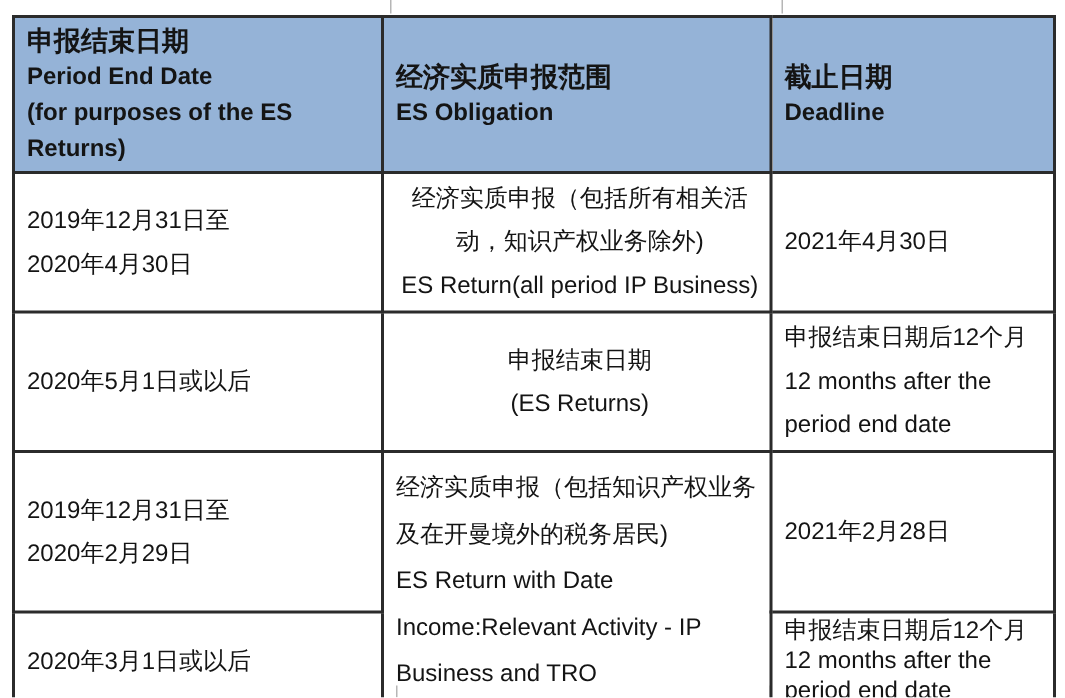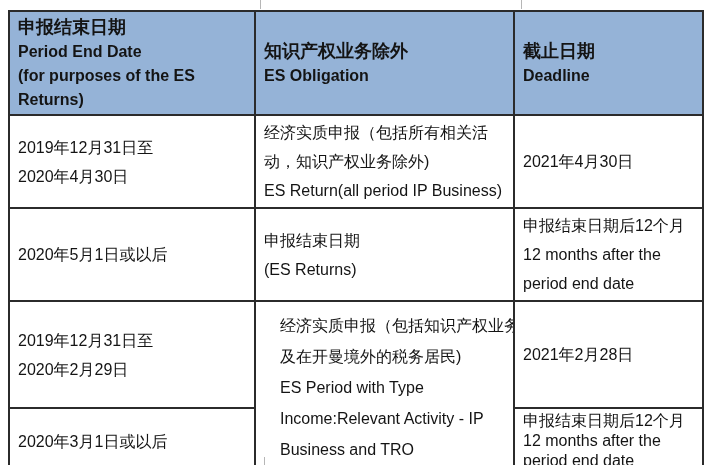--- a/index.html
+++ b/index.html
@@ -47,22 +47,22 @@
   }
   tr.hdr-row{height:100px;}
   tr.row-1{height:88px;}
   tr.row-2{height:88px;}
   tr.row-3{height:107px;}
   tr.row-4{height:62px;}
 
   .ln{white-space:nowrap;line-height:29px;font-size:16px;}
   .hdr-zh{font-size:18px;line-height:26px;white-space:nowrap;}
   .hdr-en{font-size:16px;line-height:24px;white-space:nowrap;}
-  .cell-ob .ln{line-height:29px;}
-  .cell-ob-merged .ln{line-height:31px;margin-left:16px;}
+  .cell-ob .ln{line-height:29px;text-align:center;}
+  .cell-ob-merged .ln{line-height:31px;}
   .cell-dl-tight .ln{line-height:20px;}
 </style>
 </head>
 <body>
 
 <div class="page">
 
   <div class="sliver top-1"></div>
   <div class="sliver top-2"></div>
   <div class="sliver bot-1"></div>
@@ -77,21 +77,21 @@
 
     <tbody>
         <tr class="hdr-row">
       <th>
         <div class="hdr-zh">申报结束日期</div>
         <div class="hdr-en">Period End Date</div>
         <div class="hdr-en">(for purposes of the ES</div>
         <div class="hdr-en">Returns)</div>
       </th>
       <th>
-        <div class="hdr-zh">知识产权业务除外</div>
+        <div class="hdr-zh">经济实质申报范围</div>
         <div class="hdr-en">ES Obligation</div>
       </th>
       <th>
         <div class="hdr-zh">截止日期</div>
         <div class="hdr-en">Deadline</div>
       </th>
     </tr>
 
     <tr class="row-1">
       <td>
@@ -124,21 +124,21 @@
     </tr>
 
     <tr class="row-3">
       <td>
         <div class="ln">2019年12月31日至</div>
         <div class="ln">2020年2月29日</div>
       </td>
       <td class="cell-ob-merged" rowspan="2">
         <div class="ln">经济实质申报（包括知识产权业务</div>
         <div class="ln">及在开曼境外的税务居民)</div>
-        <div class="ln">ES Period with Type</div>
+        <div class="ln">ES Return with Date</div>
         <div class="ln">Income:Relevant Activity - IP</div>
         <div class="ln">Business and TRO</div>
       </td>
       <td>
         <div class="ln">2021年2月28日</div>
       </td>
     </tr>
 
     <tr class="row-4">
       <td>

